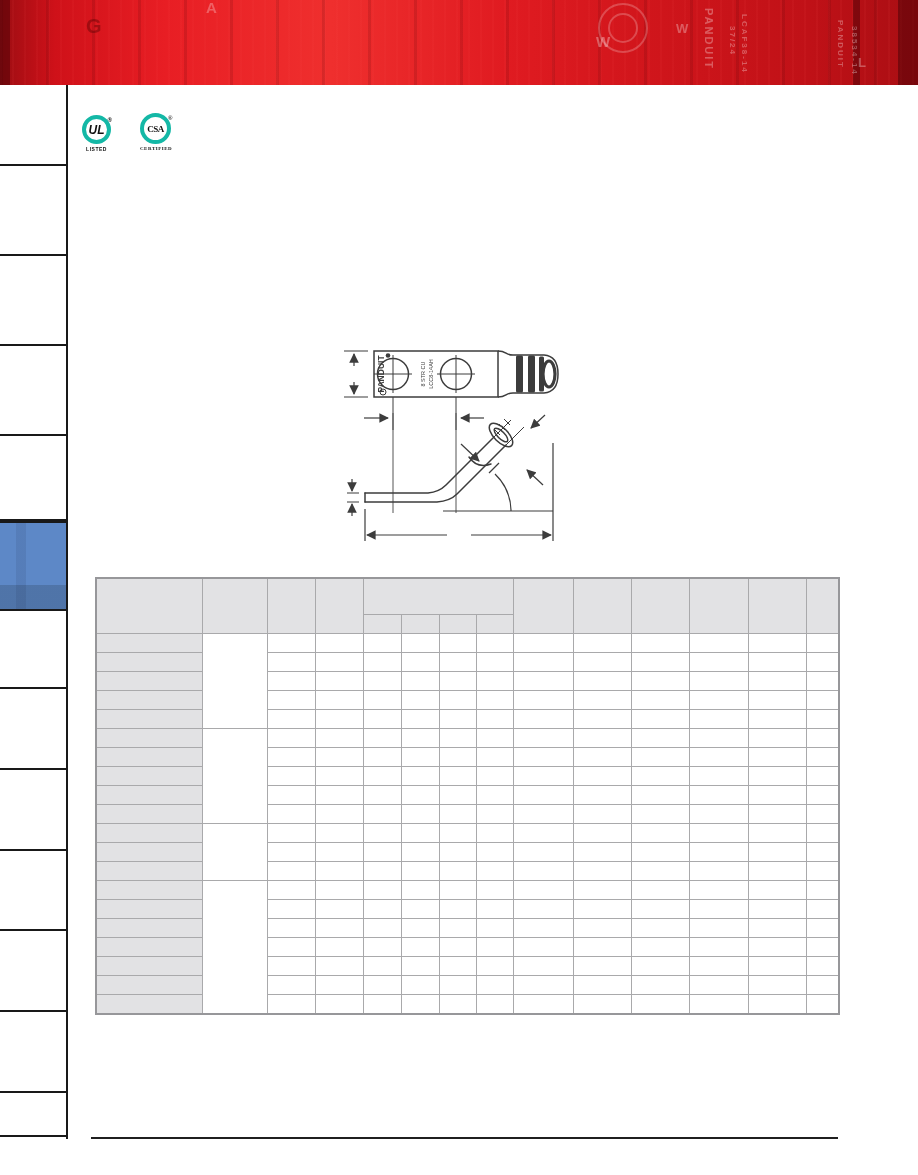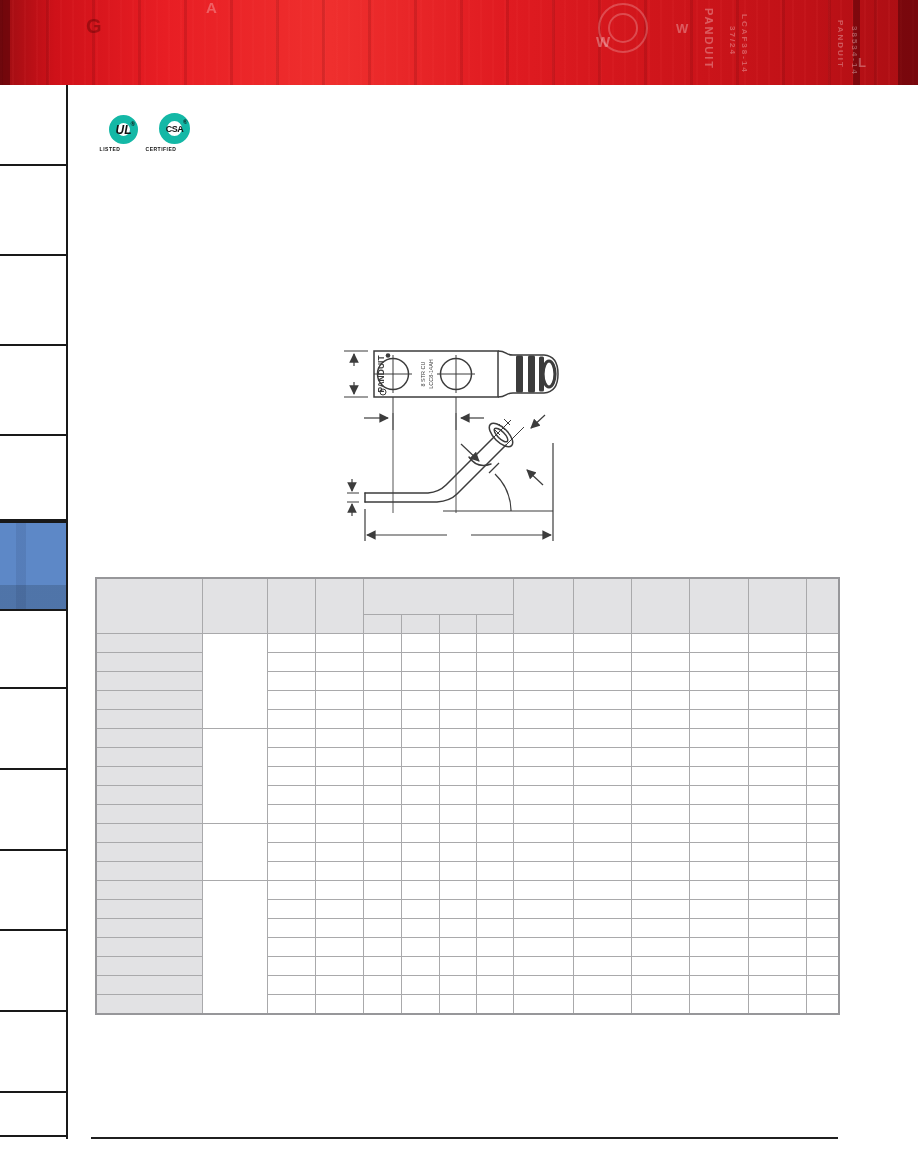--- a/index.html
+++ b/index.html
@@ -25,21 +25,21 @@
   .side-tab{position:absolute;left:0;width:66px;background:#fff;
     border-bottom:2px solid #191919;box-sizing:border-box;}
   .side-tab.active{background:
       linear-gradient(90deg, rgba(0,0,0,0) 0 16px, rgba(20,30,60,.10) 16px 26px, rgba(0,0,0,0) 26px),
       linear-gradient(180deg,#5d88c7 0 72%, #53779f0f 72%),
       linear-gradient(180deg,#5884c4 0 72%, #4f74a9 72% 100%);}
   #sidebar-rule{position:absolute;left:66px;top:85px;width:2px;height:1054px;background:#191919;}
 
   
   .cert{position:absolute;text-align:center;color:#111;}
-  .cert .circle{border:8px solid #14b8a6;border-radius:50%;display:flex;align-items:center;justify-content:center;box-sizing:border-box;position:relative;margin-left:27px;}
+  .cert .circle{border:4px solid #14b8a6;border-radius:50%;display:flex;align-items:center;justify-content:center;box-sizing:border-box;position:relative;}
   #cert-ul .circle{width:29px;height:29px;font-style:italic;font-weight:bold;font-size:12px;}
   #cert-csa .circle{width:31px;height:31px;font-weight:bold;font-size:9px;letter-spacing:-0.5px;}
   .cert .reg{position:absolute;font-size:6px;right:-5px;top:-2px;font-weight:bold;}
   .cert .cap{font-size:5px;font-weight:bold;letter-spacing:.5px;margin-top:2px;}
 
   
   .abs{position:absolute;}
   svg text{font-family:"Liberation Sans",sans-serif;}
 
   
@@ -92,21 +92,21 @@
     </nav>
   <div id="sidebar-rule"></div>
 
   <div class="cert" id="cert-ul" style="left:82px;top:115px;">
     <div class="circle">
       <span>UL</span>
       <span class="reg">®</span>
     </div>
     <div class="cap">LISTED</div>
   </div>
-  <div class="cert" id="cert-csa" style="left:132px;top:113px;">
+  <div class="cert" id="cert-csa" style="left:140px;top:113px;font-family:Liberation Serif, serif;">
     <div class="circle">
       <span>CSA</span>
       <span class="reg">®</span>
     </div>
     <div class="cap">CERTIFIED</div>
   </div>
 
   <svg class="abs" style="left:78px;top:332px;" width="200" height="235" viewBox="0 0 200 235">
     <defs>
       <linearGradient id="met1" x1="0" y1="0" x2="1" y2="0">

